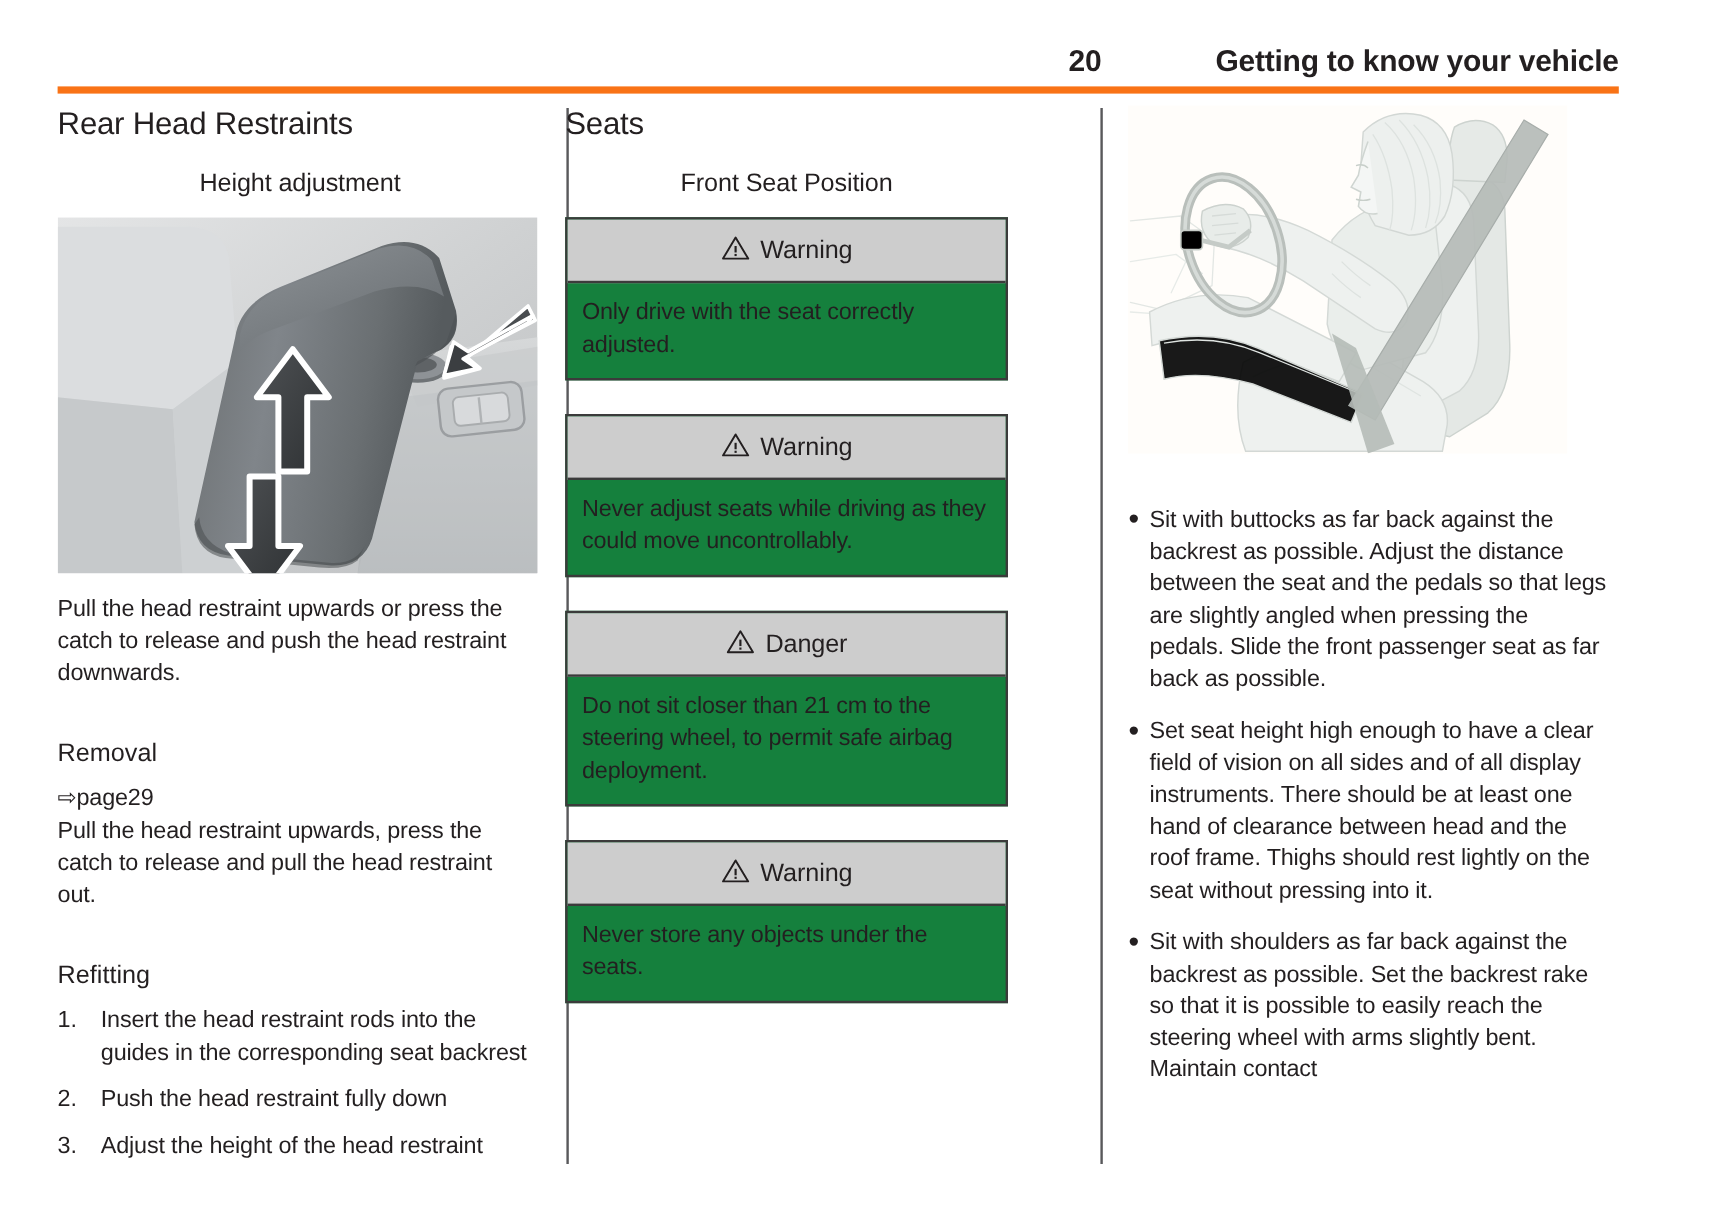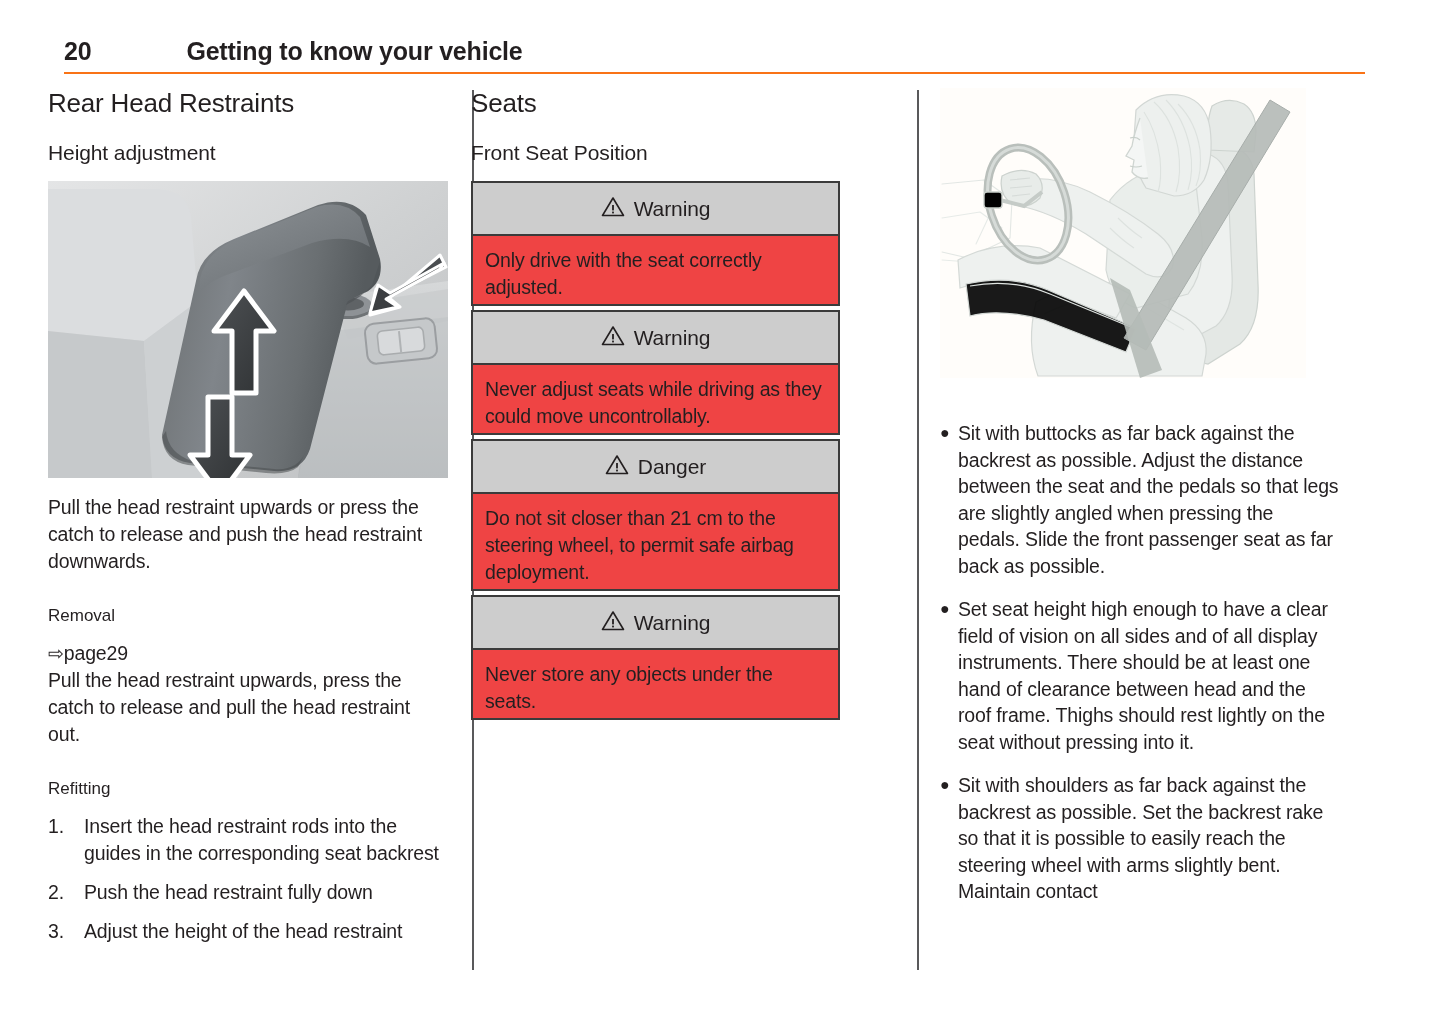--- a/index.html
+++ b/index.html
@@ -12,27 +12,28 @@
     height: 1018px;
     font-family: "Liberation Sans", sans-serif;
     color: #231f20;
     position: relative;
     overflow: hidden;
   }
 
   
   .page-header {
     position: absolute;
-    left: 64px;
+    left: 48px;
     top: 36px;
     width: 1301px;
     height: 36px;
-    border-bottom: 2px solid #f97316;
+    border-bottom: 6px solid #f97316;
     display: flex;
     align-items: flex-start;
+    justify-content: flex-end;
   }
   .page-number {
     font-size: 25px;
     font-weight: 700;
     letter-spacing: -0.2px;
     line-height: 30px;
   }
   .header-title {
     font-size: 25px;
     font-weight: 700;
@@ -67,25 +68,26 @@
     margin: 0 0 22px 0;
     line-height: 30px;
     letter-spacing: -0.2px;
   }
   h2.sub-title {
     font-size: 21px;
     font-weight: 400;
     margin: 0 0 16px 0;
     line-height: 25px;
     letter-spacing: -0.1px;
+    text-align: center;
   }
   h3.minor-title {
-    font-size: 17px;
+    font-size: 21px;
     font-weight: 400;
-    margin: 28px 0 12px 0;
+    margin: 40px 0 12px 0;
     line-height: 25px;
   }
   p.body-text {
     font-size: 19.5px;
     line-height: 27px;
     margin: 0 16px 0 0;
     letter-spacing: -0.15px;
   }
 
   
@@ -102,40 +104,40 @@
     height: 290px;
     background: #fffdfa;
     position: relative;
     overflow: hidden;
     margin-bottom: 42px;
   }
 
   
   .alert-box {
     border: 2px solid #3b3b3b;
-    margin-bottom: 4px;
-    background: #ef4444;
+    margin-bottom: 28px;
+    background: #15803d;
   }
   .alert-head {
     background: #cdcdcd;
     border-bottom: 2px solid #3b3b3b;
     height: 51px;
     display: flex;
     align-items: center;
     justify-content: center;
     gap: 9px;
   }
   .alert-head-label {
     font-size: 21px;
     font-weight: 400;
     letter-spacing: -0.1px;
     line-height: 24px;
   }
   .alert-body {
-    padding: 11px 12px 3px 12px;
+    padding: 11px 12px 14px 12px;
   }
   .alert-body-text {
     font-size: 19.5px;
     line-height: 27px;
     letter-spacing: -0.15px;
   }
   .tri-icon { display: block; }
 
   
   ol.num-list {

